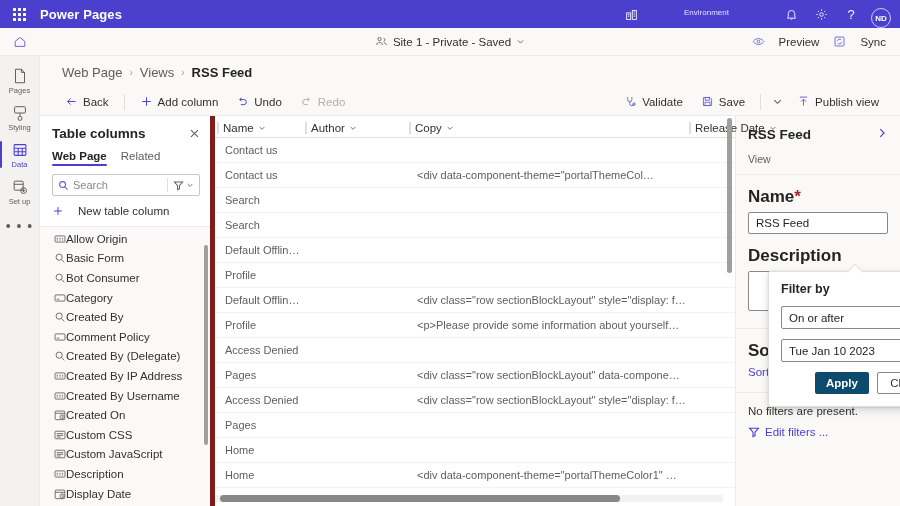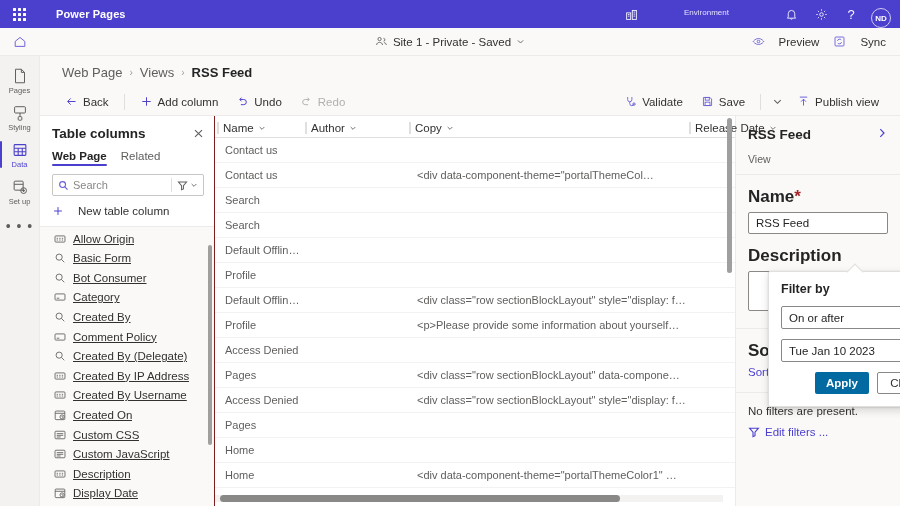--- a/index.html
+++ b/index.html
@@ -15,21 +15,21 @@
 
   
   .suitebar {
     height: 28px; background: #4b3fce; color: #fff;
     display: flex; align-items: center; flex: 0 0 28px;
     padding: 0 6px; position: relative;
   }
   .waffle { width: 26px; height: 28px; display: flex; align-items: center; justify-content: center; cursor: pointer; }
   .waffle-grid { display: grid; grid-template-columns: repeat(3, 3px); grid-template-rows: repeat(3, 3px); gap: 2px; }
   .waffle-grid i { width: 3px; height: 3px; background: #fff; border-radius: 0.5px; display: block; }
-  .suite-title { font-size: 11px; font-weight: bold; margin-left: 24px; letter-spacing: 0.1px; text-align: right; }
+  .suite-title { font-size: 13px; font-weight: bold; margin-left: 8px; letter-spacing: 0.1px; text-align: right; }
   .suite-right { margin-left: auto; display: flex; align-items: center; gap: 2px; height: 28px; }
   .suite-icon {
     width: 28px; height: 28px; display: flex; align-items: center; justify-content: center;
     cursor: pointer; color: #fff; font-size: 13px; opacity: .95;
   }
   .env-wrap { display: flex; justify-content: center; margin-right: 10px; width: 118px; }
   .env-label { font-size: 8px; color: #e3e0fb; line-height: 9px; padding-left: 1px; }
   .env-redact { height: 11px; background: #6a5fd8; border-radius: 1px; margin-top: 1px; }
   .avatar {
     width: 20px; height: 20px; border-radius: 50%; border: 1px solid #cfcaf2;
@@ -97,21 +97,21 @@
   .tb-btn.disabled { color: #b3b0ad; cursor: default; }
   .tb-sep { width: 1px; height: 16px; background: #e1dfdd; margin: 0 4px; }
   .tb-spacer { flex: 1; }
   .tb-caret { padding: 3px 3px; }
 
   
   .content { flex: 1; display: flex; min-height: 0; position: relative; }
 
   
   .colpanel {
-    width: 175px; flex: 0 0 175px; background: #fff; border-right: 1px solid #7f1d1d;
+    width: 175px; flex: 0 0 175px; background: #fff; border-right: 5px solid #7f1d1d;
     display: flex; flex-direction: column; min-height: 0;
   }
   .cp-head { display: flex; align-items: center; padding: 10px 10px 6px 12px; }
   .cp-title { font-size: 13.5px; font-weight: bold; color: #242424; }
   .cp-close { margin-left: auto; cursor: pointer; color: #605e5c; font-size: 13px; line-height: 1; }
   .cp-tabs { display: flex; gap: 14px; padding: 0 12px; }
   .cp-tab { font-size: 11.5px; color: #605e5c; padding: 3px 0 4px; cursor: pointer; position: relative; }
   .cp-tab.active { color: #242424; font-weight: bold; }
   .cp-tab.active::after {
     content: ""; position: absolute; left: 0; right: 0; bottom: 0; height: 2px;
@@ -128,22 +128,22 @@
   }
   .cp-search input::placeholder { color: #8a8886; }
   .cp-search .divider { width: 1px; height: 14px; background: #e1dfdd; }
   .cp-filter { display: flex; align-items: center; gap: 2px; padding: 0 5px 0 5px; cursor: pointer; color: #605e5c; }
   .cp-new {
     display: flex; align-items: center; gap: 14px; padding: 9px 12px 9px 12px;
     font-size: 11.5px; color: #323130; cursor: pointer; border-bottom: 1px solid #edebe9;
   }
   .cp-list { flex: 1; overflow: hidden; position: relative; background: #faf9f8; padding-top: 2px; }
   .cp-row {
-    display: flex; align-items: flex-end; gap: 7px; padding: 4px 10px 4px 14px;
-    font-size: 11.5px; color: #323130; cursor: pointer; height: 19.6px; text-decoration: underline;
+    display: flex; align-items: center; padding: 4px 10px 4px 14px;
+    font-size: 11.5px; color: #323130; cursor: pointer; height: 19.6px;
   }
   .cp-row .lbl { overflow: hidden; white-space: nowrap; text-overflow: ellipsis; }
   .cp-scroll {
     position: absolute; right: 2px; top: 18px; width: 4px; height: 200px;
     background: #a19f9d; border-radius: 2px; cursor: pointer;
   }
 
   
   .gridwrap { flex: 1; display: flex; flex-direction: column; min-width: 0; background: #fff; position: relative; }
   .grid-header {
@@ -201,21 +201,21 @@
     height: 23px; border: 1px solid #8a8886; border-radius: 2px; display: flex;
     align-items: center; padding: 0 7px; font-size: 11.5px; color: #242424;
     margin-bottom: 10px; background: #fff; cursor: pointer;
   }
   .fp-actions { display: flex; justify-content: flex-end; gap: 8px; margin-top: 2px; }
   .btn {
     height: 22px; min-width: 54px; border-radius: 2px; font-size: 11.5px;
     display: flex; align-items: center; justify-content: center; cursor: pointer;
     font-family: inherit; border: 1px solid transparent; padding: 0 10px;
   }
-  .btn-primary { background: #0369a1; color: #fff; font-weight: bold; }
+  .btn-primary { background: #0c4a6e; color: #fff; font-weight: bold; }
   .btn-default { background: #fff; color: #323130; border-color: #8a8886; }
 
   
   .proppanel {
     width: 165px; flex: 0 0 165px; background: #faf9f8; border-left: 1px solid #edebe9;
     display: flex; flex-direction: column; min-height: 0;
   }
   .pp-head { padding: 11px 12px 9px; display: flex; flex-direction: column; }
   .pp-head-row { display: flex; align-items: flex-start; }
   .pp-title { font-size: 13.5px; font-weight: bold; color: #242424; }

